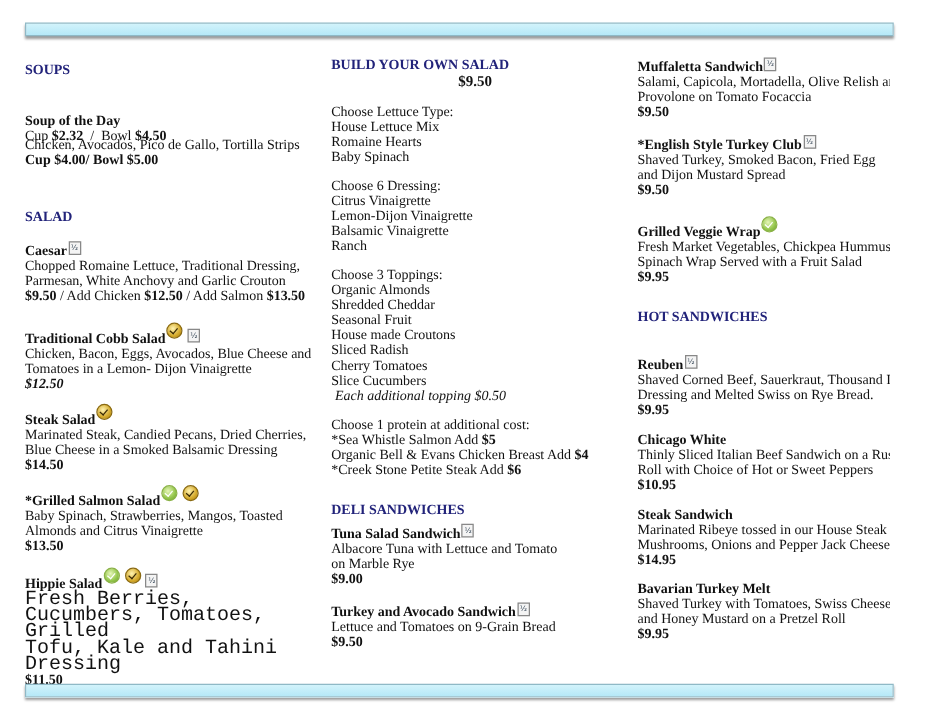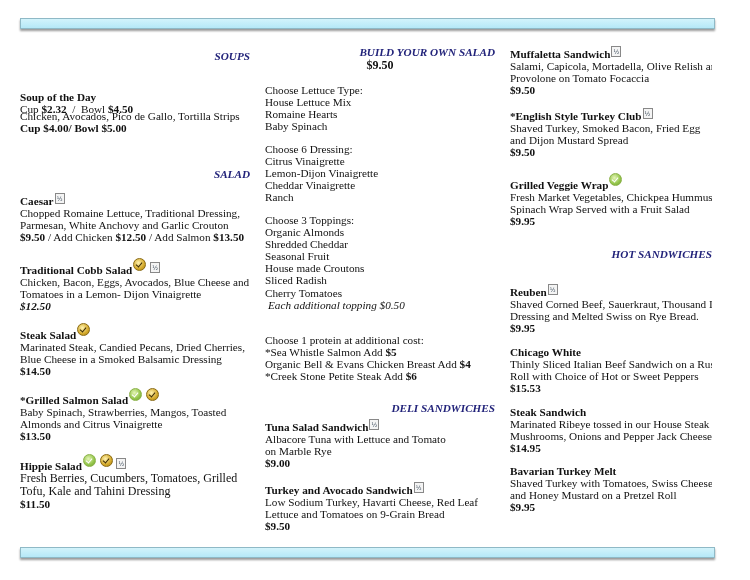--- a/index.html
+++ b/index.html
@@ -7,28 +7,28 @@
          font-family: "Liberation Serif", "DejaVu Serif", serif; color: #111; }
   .bar { position: absolute; left: 20px; width: 693px; height: 9px;
          background: linear-gradient(#d2f3fb, #b5e8f7);
          border: 1px solid #8fb9c6; box-shadow: 0 2px 2px #9a9a9a; }
   .bar.top { top: 18px; }
   .bar.bottom { top: 547px; }
   .col { position: absolute; top: 38px; font-size: 11.2px; line-height: 12.1px; }
   .col.c1 { left: 20px; width: 230px; }
   .col.c2 { left: 265px; width: 230px; }
   .col.c3 { left: 510px; width: 202px; overflow: hidden; white-space: nowrap; }
-  .heading { color: #22237a; font-weight: bold; font-style: italic; text-align: right;
+  .heading { color: #22237a; font-weight: bold; text-align: left;
              font-size: 11.2px; }
   .item { position: absolute; left: 0; right: 0; }
   .name { font-weight: bold; }
   .price { font-weight: bold; }
   .price.it { font-style: italic; }
   .desc { }
-  .big { font-size: 12px; line-height: 13px; }
+  .big { font-size: 16px; line-height: 13px; font-family: Liberation Mono, monospace; }
   .ico { display: inline-block; vertical-align: 2px; margin-left: 1px; }
   .ico.half { width: 8px; height: 9px; border: 1px solid #888; background: #f4f4f4;
               font-size: 6px; line-height: 9px; text-align: center; font-family: "DejaVu Sans", sans-serif;
               color: #345; vertical-align: 4px; }
   .ico.veg { width: 11px; height: 11px; border-radius: 50%;
              background: radial-gradient(circle at 40% 35%, #e6f6b8, #93c54a 60%, #6f9d35);
              border: 1px solid #8bb248; position: relative; vertical-align: 3px; }
   .ico.gf { width: 11px; height: 11px; border-radius: 50%;
             background: radial-gradient(circle at 40% 35%, #fff3b0, #d4a92a 60%, #a47d15);
             border: 1px solid #8a6a12; position: relative; vertical-align: 3px; }
@@ -104,32 +104,33 @@
     <div class="sub">Choose Lettuce Type:</div>
     <div>House Lettuce Mix</div>
     <div>Romaine Hearts</div>
     <div>Baby Spinach</div>
   </div>
 
   <div class="abs" style="top:105px">
     <div class="sub">Choose 6 Dressing:</div>
     <div>Citrus Vinaigrette</div>
     <div>Lemon-Dijon Vinaigrette</div>
-    <div>Cheddar Vinaigrette</div>
+    <div>Balsamic Vinaigrette</div>
     <div>Ranch</div>
   </div>
 
   <div class="abs" style="top:176px">
     <div class="sub">Choose 3 Toppings:</div>
     <div>Organic Almonds</div>
     <div>Shredded Cheddar</div>
     <div>Seasonal Fruit</div>
     <div>House made Croutons</div>
     <div>Sliced Radish</div>
     <div>Cherry Tomatoes</div>
+    <div>Slice Cucumbers</div>
     <div class="note">Each additional topping $0.50</div>
   </div>
 
   <div class="abs" style="top:296px">
     <div class="sub">Choose 1 protein at additional cost:</div>
     <div><span>*Sea Whistle Salmon Add </span><b>$5</b></div>
     <div><span>Organic Bell &amp; Evans Chicken Breast Add </span><b>$4</b></div>
     <div><span>*Creek Stone Petite Steak Add </span><b>$6</b></div>
   </div>
 
@@ -137,21 +138,20 @@
 
   <div class="item" style="top:381px">
     <div><span class="name">Tuna Salad Sandwich</span><span class="ico half">½</span></div>
     <div>Albacore Tuna with Lettuce and Tomato</div>
     <div>on Marble Rye</div>
     <div class="price">$9.00</div>
   </div>
 
   <div class="item" style="top:444px">
     <div><span class="name">Turkey and Avocado Sandwich</span><span class="ico half">½</span></div>
-    <div>Low Sodium Turkey, Havarti Cheese, Red Leaf</div>
     <div>Lettuce and Tomatoes on 9-Grain Bread</div>
     <div class="price">$9.50</div>
   </div>
 </div>
 
 <div class="col c3" style="height:505px">
   <div class="item" style="top:8px">
     <div><span class="name">Muffaletta Sandwich</span><span class="ico half">½</span></div>
     <div>Salami, Capicola, Mortadella, Olive Relish and</div>
     <div>Provolone on Tomato Focaccia</div>
@@ -178,21 +178,21 @@
     <div><span class="name">Reuben</span><span class="ico half">½</span></div>
     <div>Shaved Corned Beef, Sauerkraut, Thousand Island</div>
     <div>Dressing and Melted Swiss on Rye Bread.</div>
     <div class="price">$9.95</div>
   </div>
 
   <div class="item" style="top:308px">
     <div class="name">Chicago White</div>
     <div>Thinly Sliced Italian Beef Sandwich on a Rustic</div>
     <div>Roll with Choice of Hot or Sweet Peppers</div>
-    <div class="price">$15.53</div>
+    <div class="price">$10.95</div>
   </div>
 
   <div class="item" style="top:368px">
     <div class="name">Steak Sandwich</div>
     <div>Marinated Ribeye tossed in our House Steak Sauce,</div>
     <div>Mushrooms, Onions and Pepper Jack Cheese</div>
     <div class="price">$14.95</div>
   </div>
 
   <div class="item" style="top:427px">

